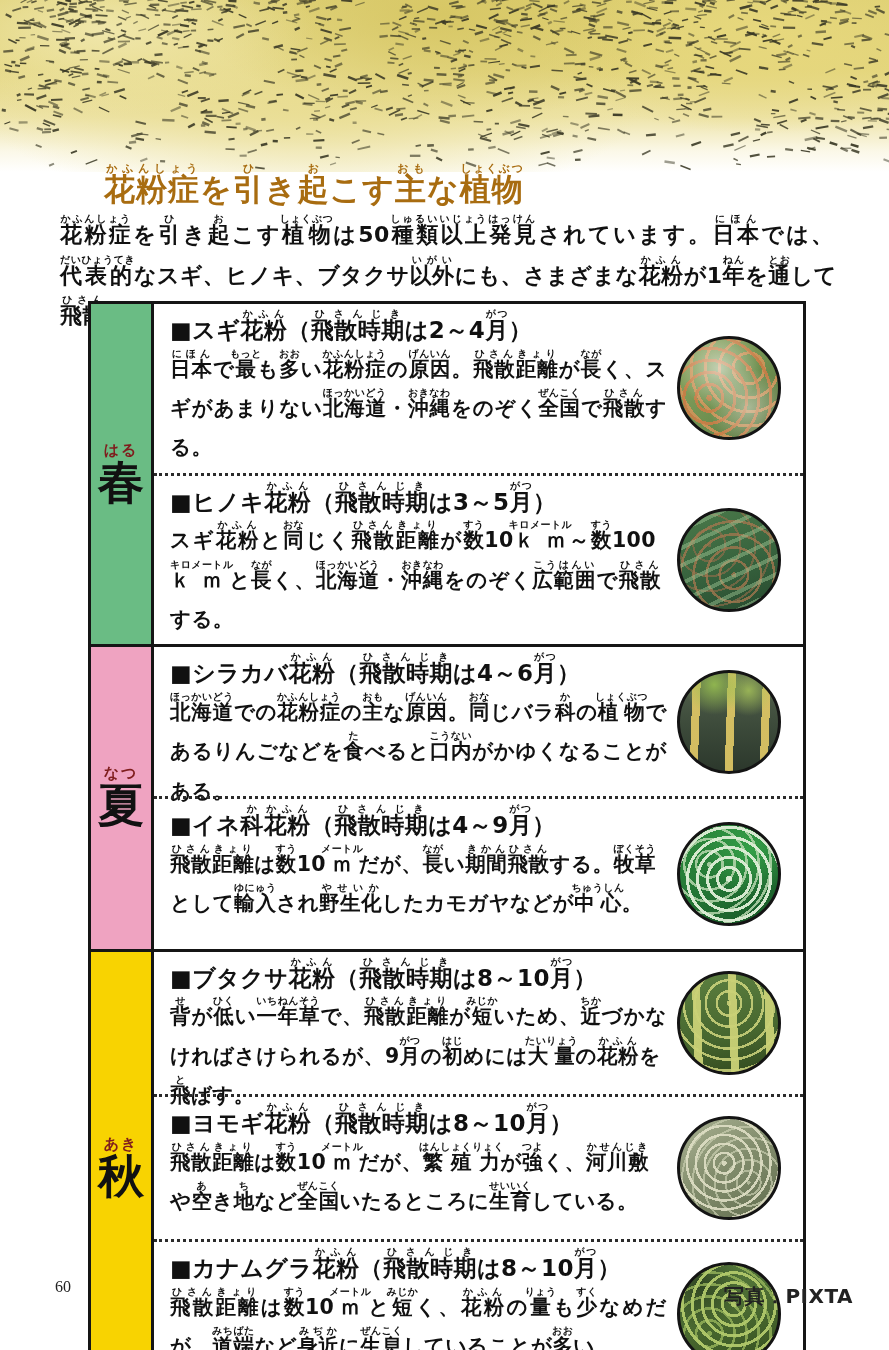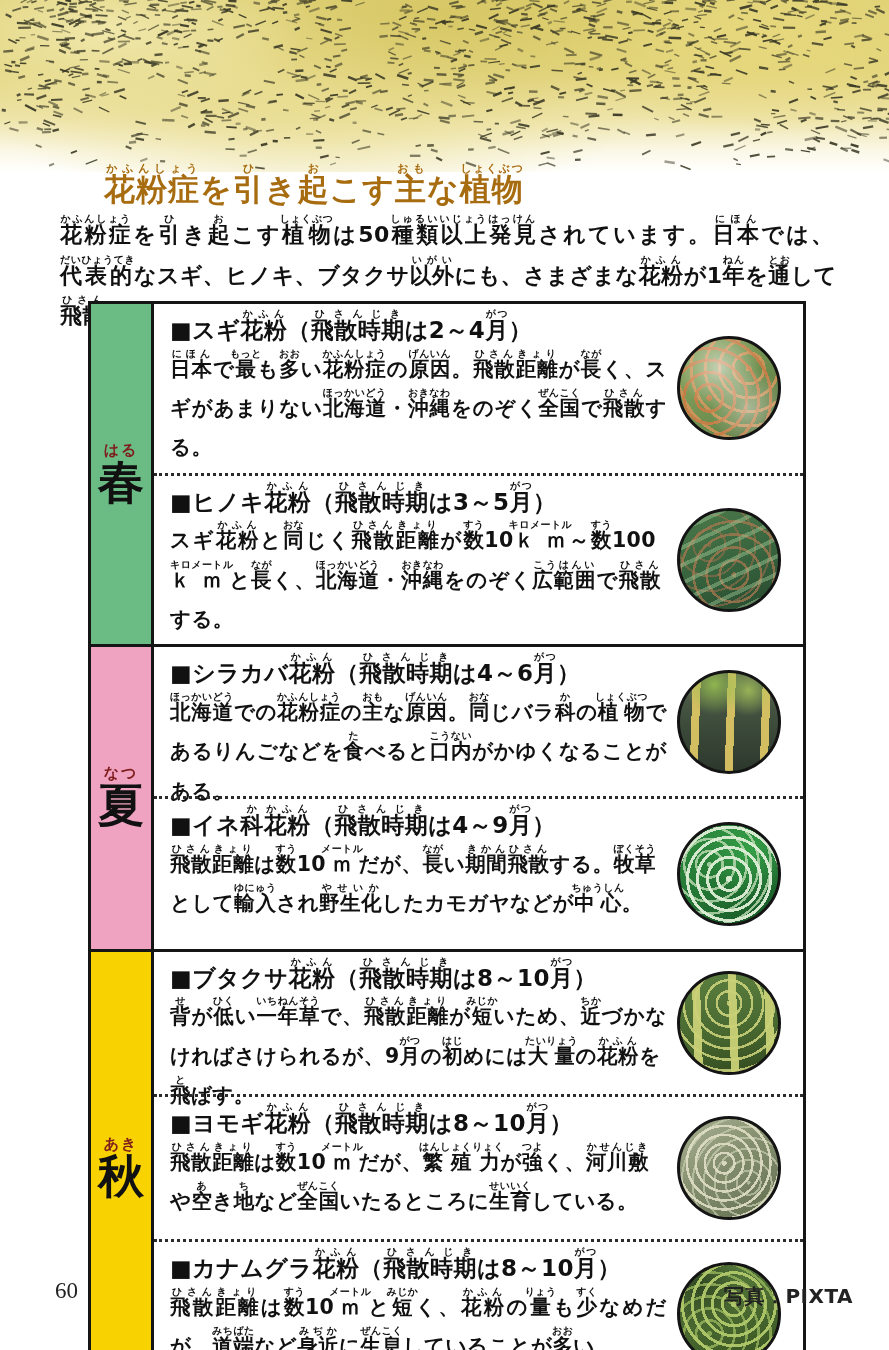--- a/index.html
+++ b/index.html
@@ -95,21 +95,21 @@
     linear-gradient(145deg,#a3ab8c 0%,#87927232 40%,#7c8767 60%,#5f6b4c 100%),
     linear-gradient(145deg,#9aa383 0%,#6f7b5a 100%);}
   .p-kanamugura{background:
     repeating-radial-gradient(circle at 55% 40%, rgba(176,200,106,.95) 0 3px, rgba(176,200,106,0) 3px 10px),
     repeating-radial-gradient(circle at 30% 70%, rgba(150,180,90,.8) 0 2.5px, rgba(150,180,90,0) 2.5px 12px),
     radial-gradient(circle at 20% 20%, rgba(20,30,15,.55) 0%, rgba(20,30,15,0) 40%),
     linear-gradient(160deg,#5a8040 0%,#48672f 55%,#35501f 100%);}
   
   .page-number{
     position:absolute;left:55px;top:1278px;
-    font-family:"Liberation Serif","DejaVu Serif",serif;font-size:23px;color:#222;
+    font-family:"Liberation Serif","DejaVu Serif",serif;font-size:16px;color:#222;
   }
   .photo-credit{
     position:absolute;right:36px;top:1283px;
     font-size:20px;font-weight:600;color:#222;letter-spacing:.5px;
   }
   ruby{ruby-position:over;}
 </style>
 </head>
 <body>
 

